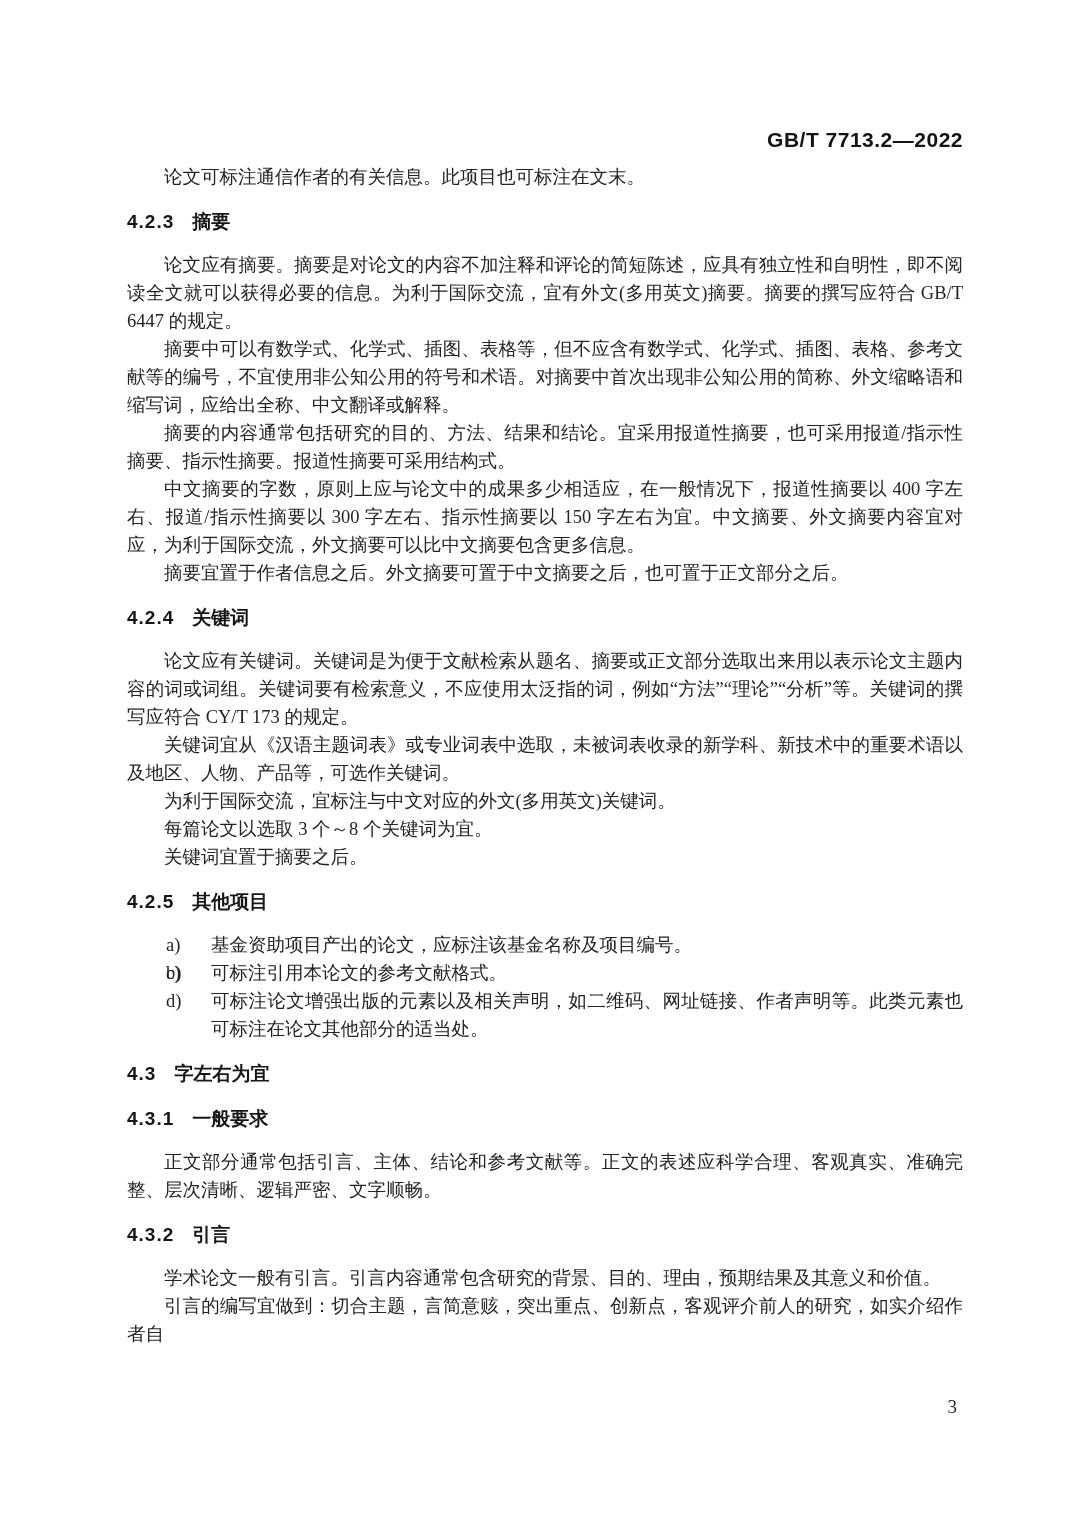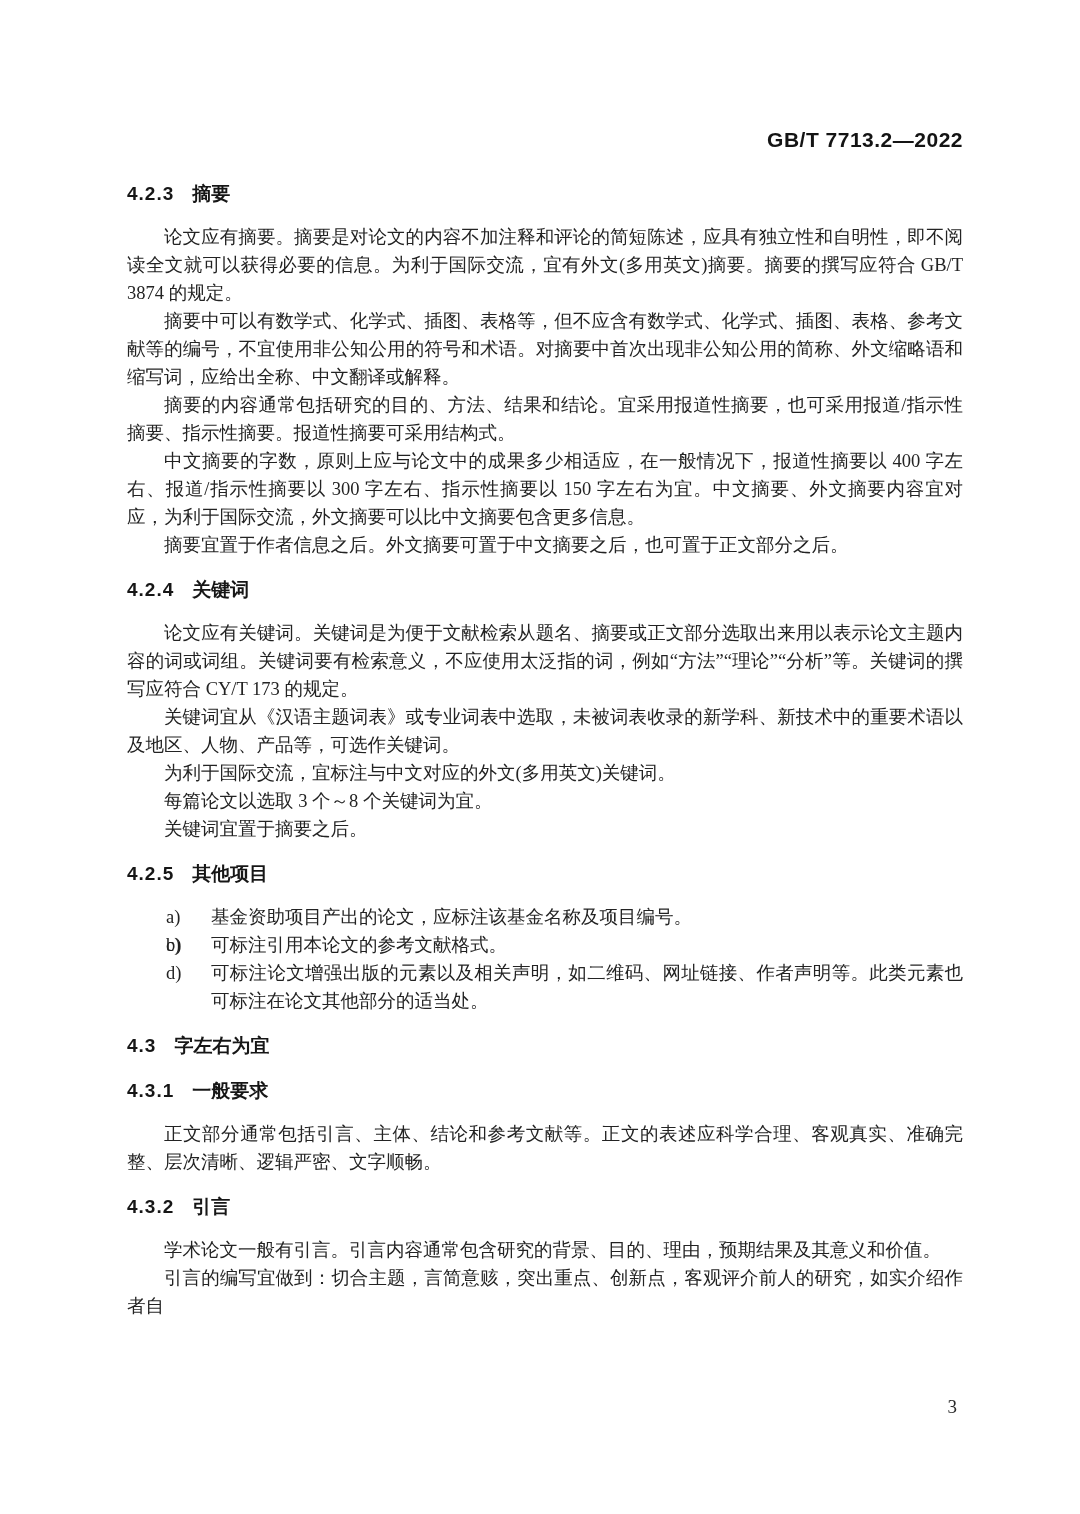--- a/index.html
+++ b/index.html
@@ -72,25 +72,26 @@
 </style>
 </head>
 <body>
 
 <div class="page">
   <div class="doc-header">
     <span>GB/T 7713.2—2022</span>
   </div>
 
   <main class="doc-body">
+      <p class="para">论文可标注通信作者的有关信息。此项目也可标注在文末。</p>
       <div class="heading level-3">
         <span class="heading-num">4.2.3</span>
         <span class="heading-title">摘要</span>
       </div>
-      <p class="para">论文应有摘要。摘要是对论文的内容不加注释和评论的简短陈述，应具有独立性和自明性，即不阅读全文就可以获得必要的信息。为利于国际交流，宜有外文(多用英文)摘要。摘要的撰写应符合 GB/T 3874 的规定。</p>
+      <p class="para">论文应有摘要。摘要是对论文的内容不加注释和评论的简短陈述，应具有独立性和自明性，即不阅读全文就可以获得必要的信息。为利于国际交流，宜有外文(多用英文)摘要。摘要的撰写应符合 GB/T 6447 的规定。</p>
       <p class="para">摘要中可以有数学式、化学式、插图、表格等，但不应含有数学式、化学式、插图、表格、参考文献等的编号，不宜使用非公知公用的符号和术语。对摘要中首次出现非公知公用的简称、外文缩略语和缩写词，应给出全称、中文翻译或解释。</p>
       <p class="para">摘要的内容通常包括研究的目的、方法、结果和结论。宜采用报道性摘要，也可采用报道/指示性摘要、指示性摘要。报道性摘要可采用结构式。</p>
       <p class="para">中文摘要的字数，原则上应与论文中的成果多少相适应，在一般情况下，报道性摘要以 400 字左右、报道/指示性摘要以 300 字左右、指示性摘要以 150 字左右为宜。中文摘要、外文摘要内容宜对应，为利于国际交流，外文摘要可以比中文摘要包含更多信息。</p>
       <p class="para">摘要宜置于作者信息之后。外文摘要可置于中文摘要之后，也可置于正文部分之后。</p>
       <div class="heading level-3">
         <span class="heading-num">4.2.4</span>
         <span class="heading-title">关键词</span>
       </div>
       <p class="para">论文应有关键词。关键词是为便于文献检索从题名、摘要或正文部分选取出来用以表示论文主题内容的词或词组。关键词要有检索意义，不应使用太泛指的词，例如“方法”“理论”“分析”等。关键词的撰写应符合 CY/T 173 的规定。</p>
       <p class="para">关键词宜从《汉语主题词表》或专业词表中选取，未被词表收录的新学科、新技术中的重要术语以及地区、人物、产品等，可选作关键词。</p>

